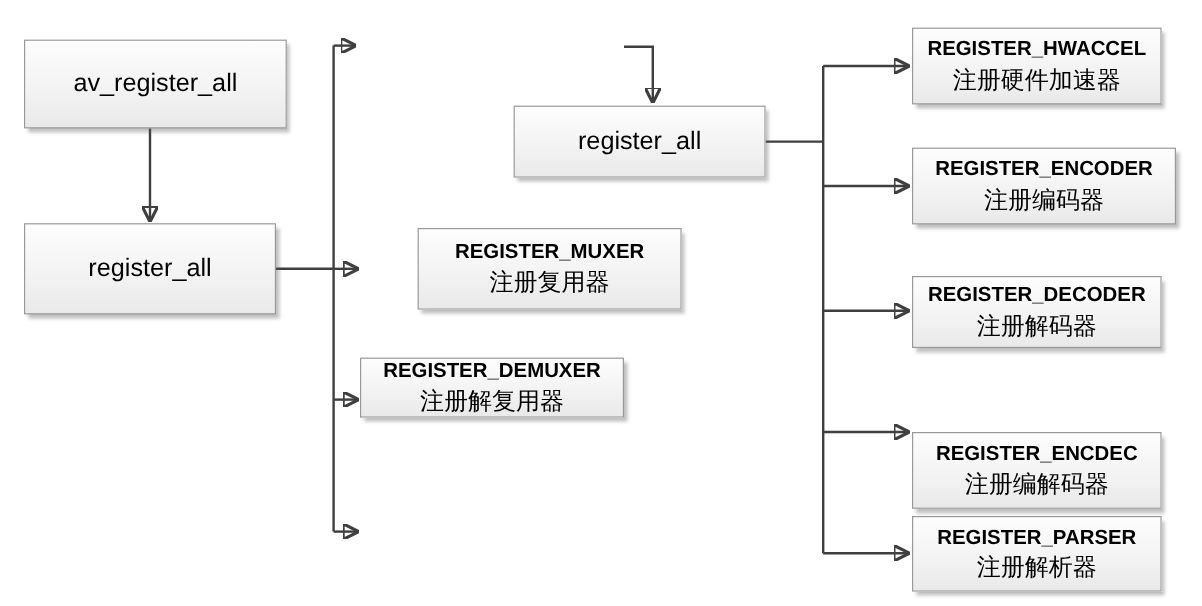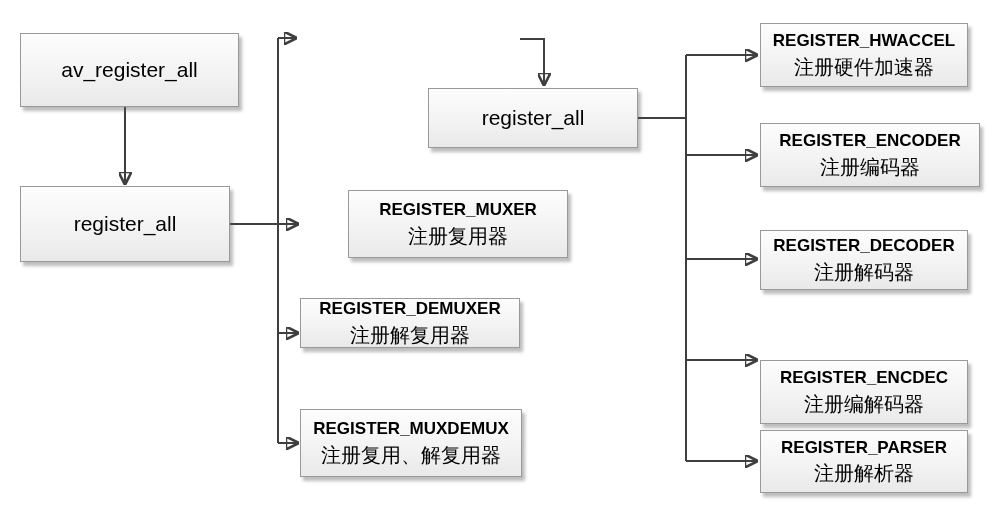--- a/index.html
+++ b/index.html
@@ -98,24 +98,20 @@
   <div class="box" style="left:300px; top:190px; width:220px; height:68px;margin-left:48px;">
     <span class="en-sm">REGISTER_MUXER</span>
     <span class="zh">注册复用器</span>
   </div>
 
   <div class="box" style="left:300px; top:298px; width:220px; height:50px;">
     <span class="en-sm">REGISTER_DEMUXER</span>
     <span class="zh">注册解复用器</span>
   </div>
 
-  <div class="box" style="left:300px; top:409px; width:222px; height:68px;">
-    <span class="en-sm">REGISTER_MUXDEMUX</span>
-    <span class="zh">注册复用、解复用器</span>
-  </div>
 
   <div class="box" style="left:760px; top:23px; width:208px; height:64px;">
     <span class="en-sm">REGISTER_HWACCEL</span>
     <span class="zh">注册硬件加速器</span>
   </div>
 
   <div class="box" style="left:760px; top:123px; width:220px; height:64px;">
     <span class="en-sm">REGISTER_ENCODER</span>
     <span class="zh">注册编码器</span>
   </div>

